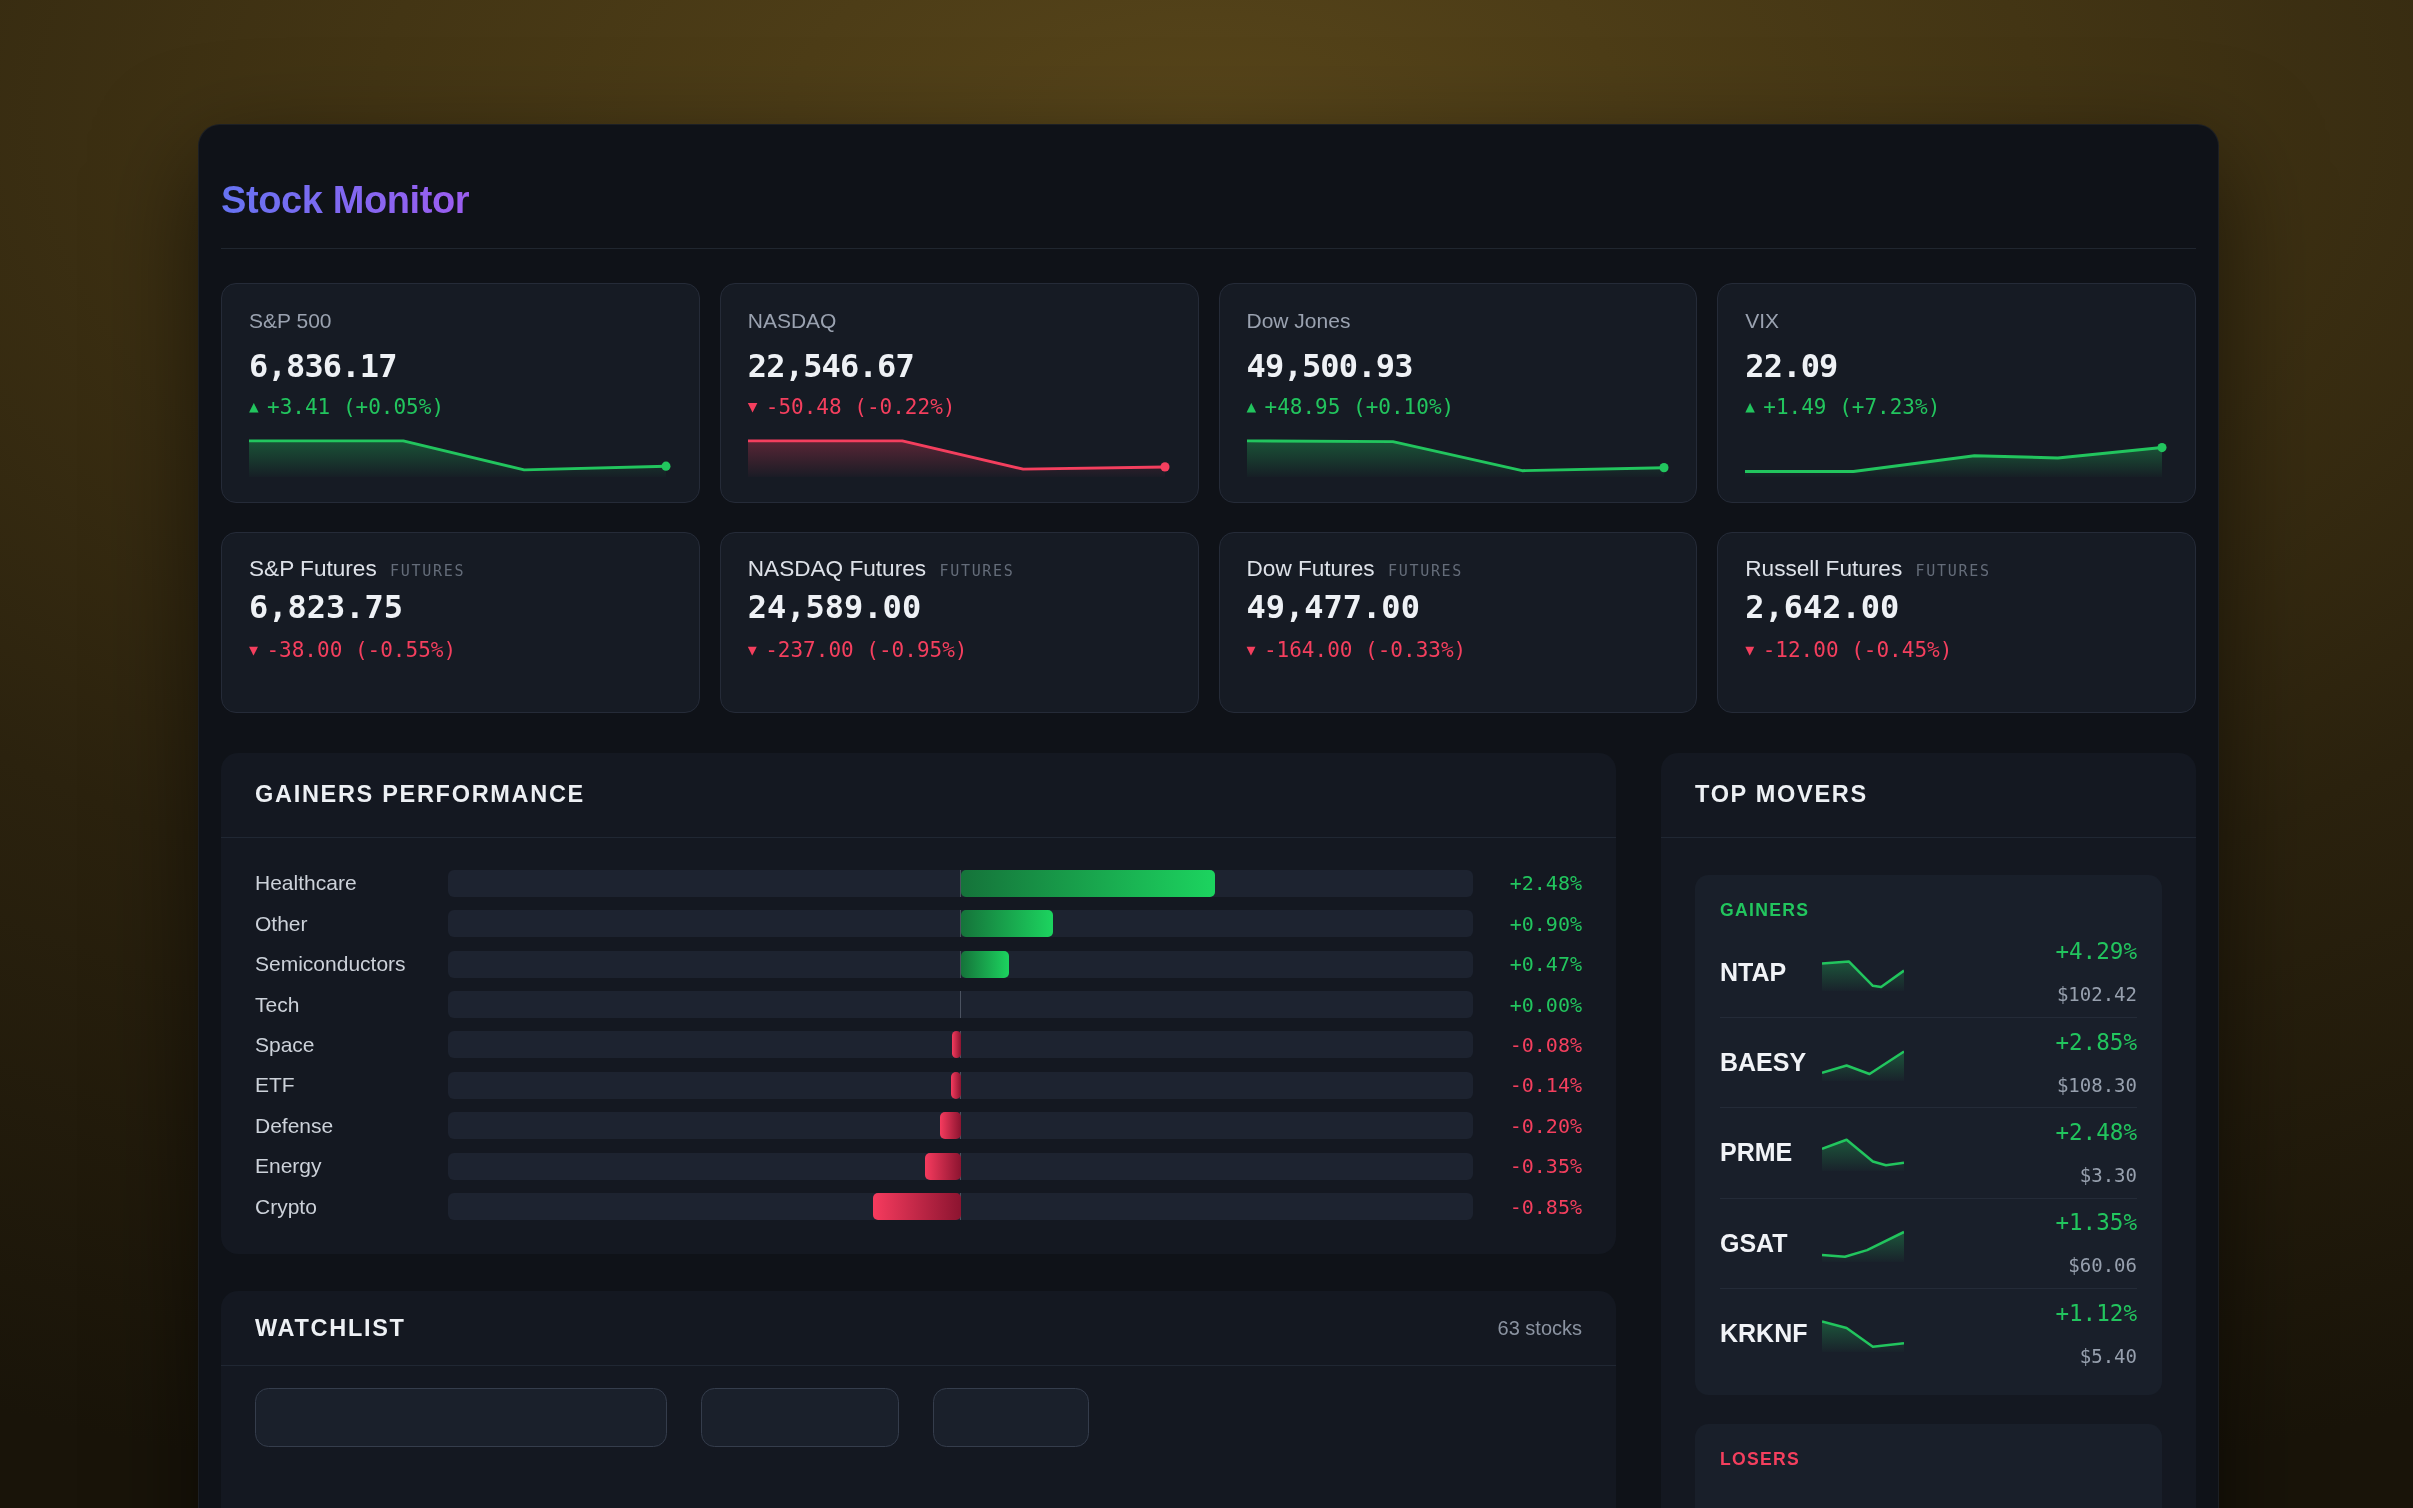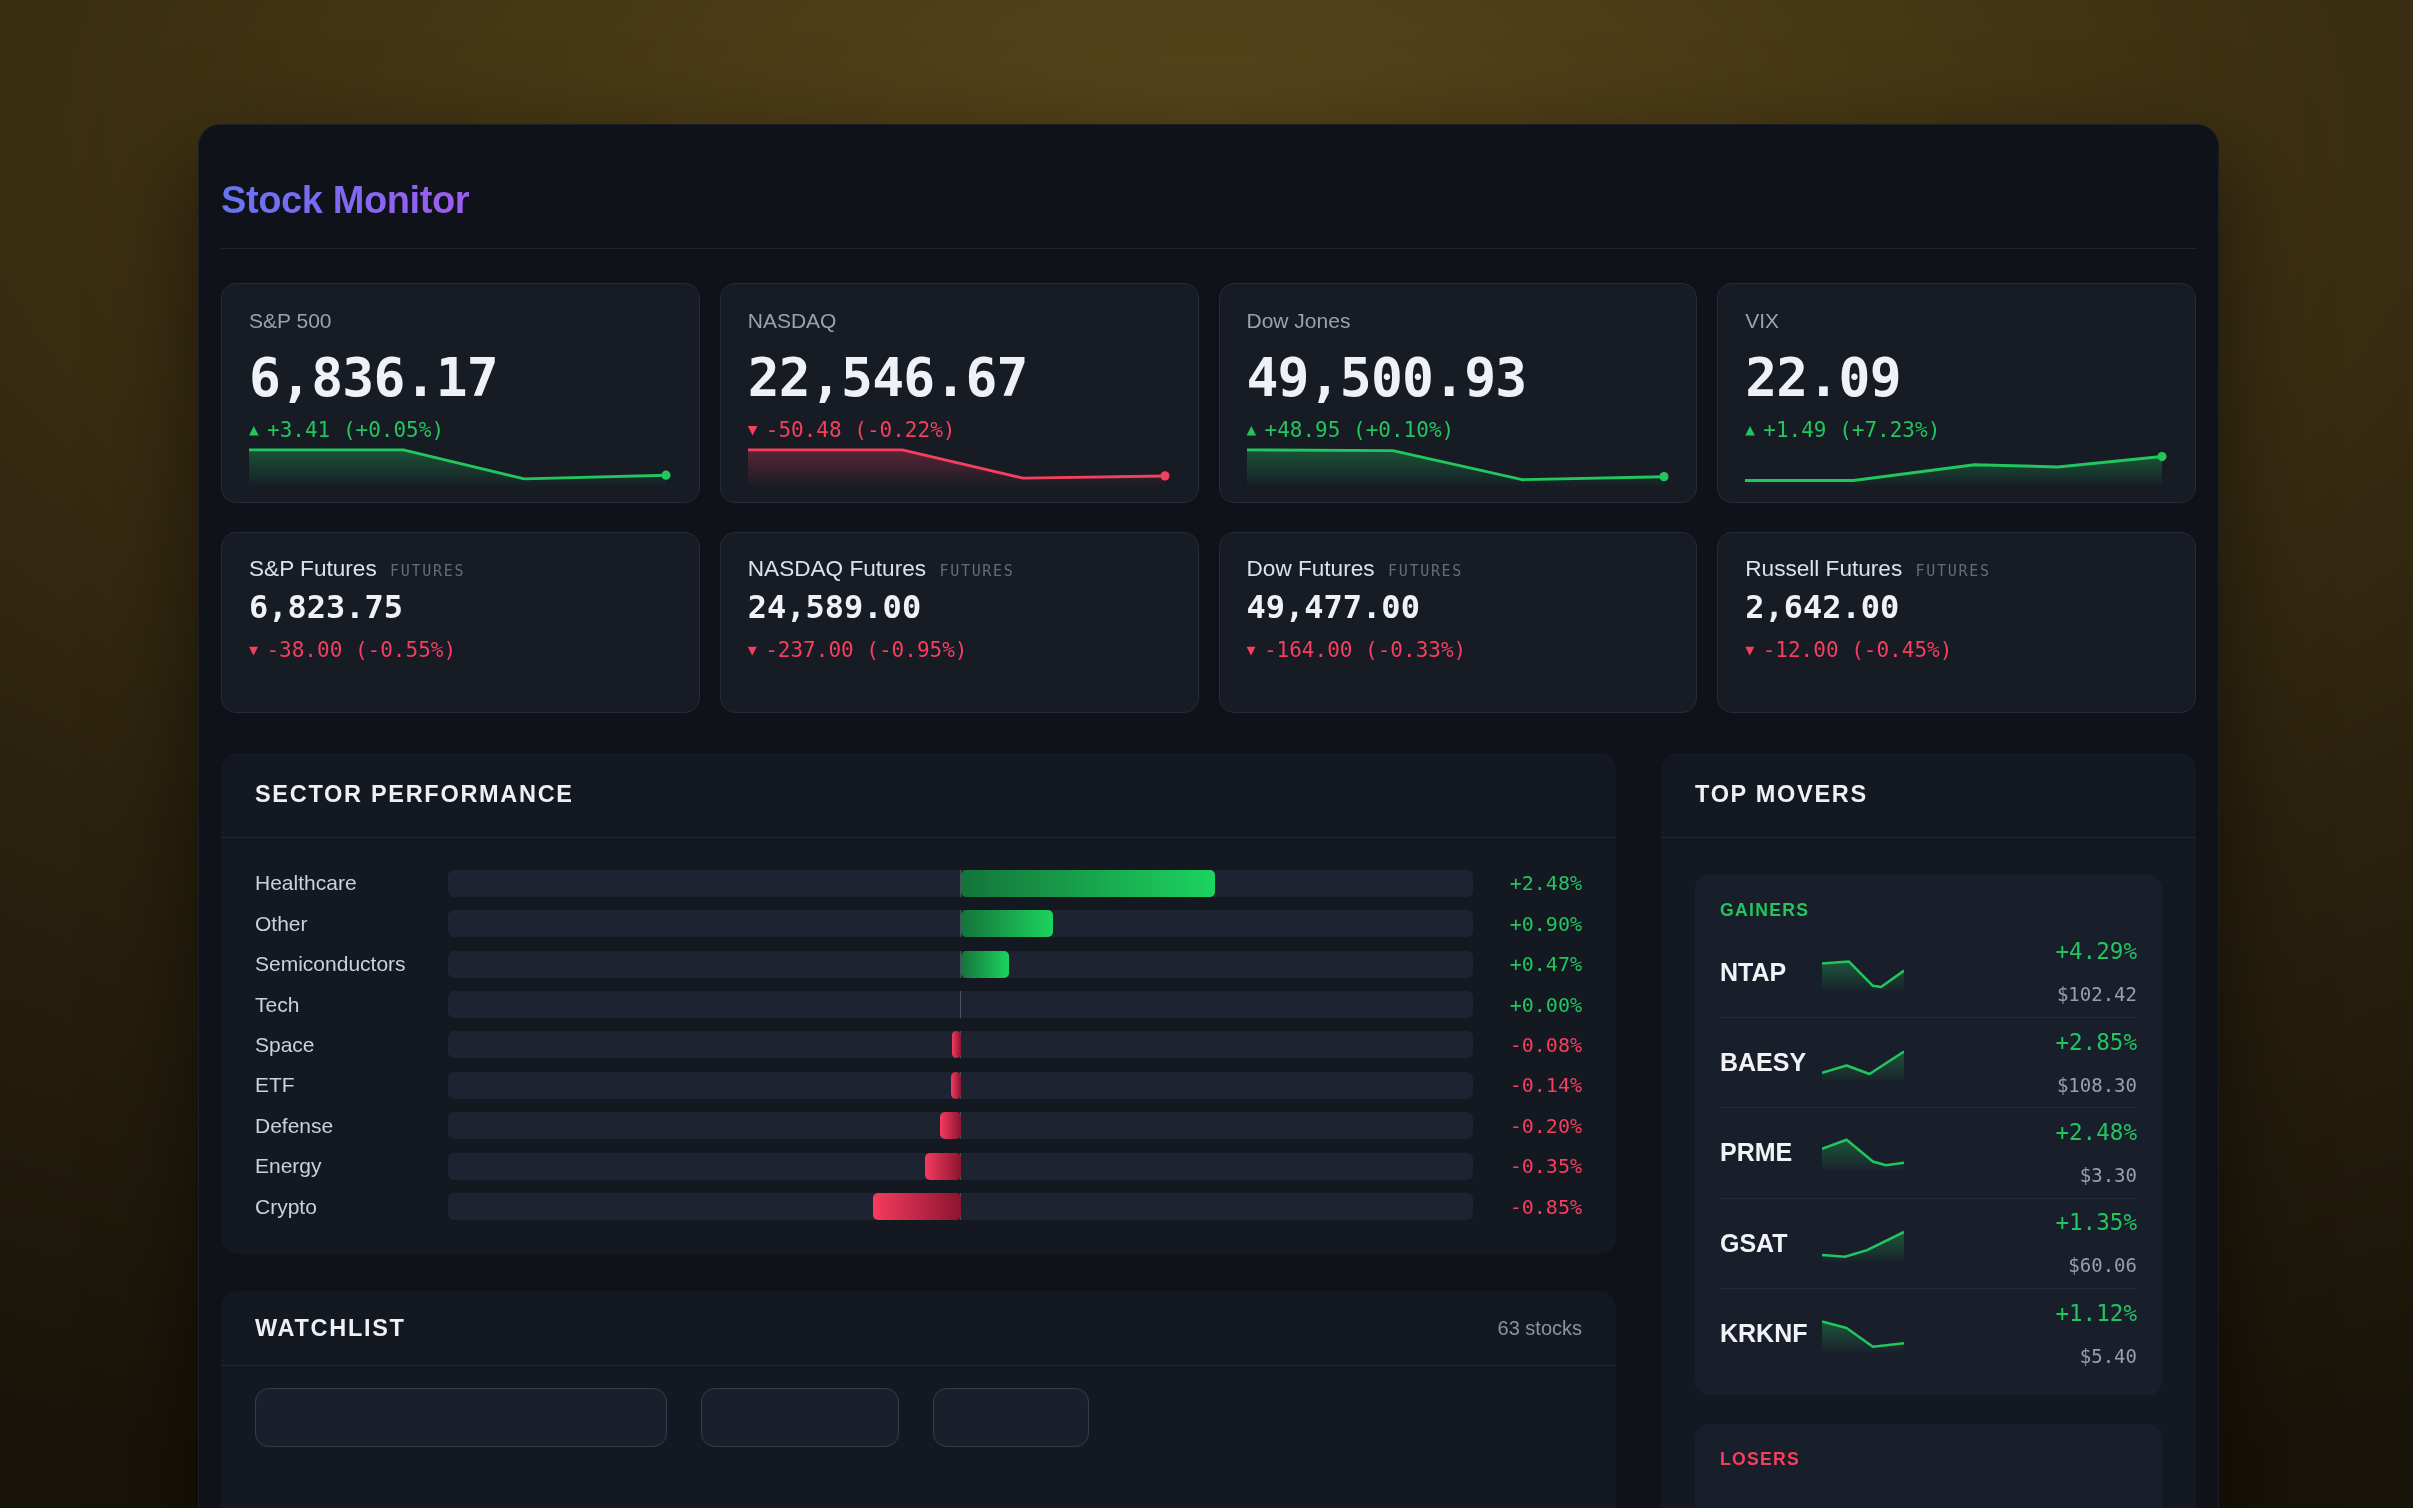--- a/index.html
+++ b/index.html
@@ -42,21 +42,21 @@
 
   
   .grid4{display:grid;grid-template-columns:repeat(4,1fr);gap:20px;}
   .index-grid{margin-top:34px;}
   .card{
     box-sizing:border-box;background:#161b24;border:0.8px solid #252b38;border-radius:15px;
     padding:25px 27px;display:flex;flex-direction:column;
   }
   .index-card{height:220px;}
   .card-label{font-size:21px;color:#9aa2b0;}
-  .card-value{margin-top:13.4px;font-size:53px;font-weight:bold;color:#eef1f5;letter-spacing:-0.8px;}
+  .card-value{margin-top:13.4px;font-size:32px;font-weight:bold;color:#eef1f5;letter-spacing:-0.8px;}
   .card-change{margin-top:10px;font-size:21px;display:flex;align-items:center;gap:8.4px;}
   .card-change .arrow{font-size:16px;}
   .up{color:#22c55e;}
   .down{color:#f43f5e;}
   .spark-wrap{margin-top:auto;height:44px;}
   .spark-wrap svg{width:100%;height:44px;display:block;}
 
   .futures-grid{margin-top:28.5px;}
   .futures-card{height:181px;padding:23.5px 27px;}
   .fut-label-row{display:flex;align-items:baseline;gap:13.4px;}
@@ -242,21 +242,21 @@
         <span>-12.00 (-0.45%)</span>
       </div>
     </div>
   </div>
 
   <div class="main-grid">
     <div>
 
       <div class="panel">
         <div class="panel-header">
-          <div class="panel-title">SECTOR PERFORMANCE</div>
+          <div class="panel-title">GAINERS PERFORMANCE</div>
         </div>
         <div class="sector-body">
           <div class="srow">
             <div class="srow-label">Healthcare</div>
             <div class="track">
                 <div class="zero"></div>
                 <div class="bar bar-up" style="width: 24.8%; left: 50%;"></div>
               </div>
             <div class="srow-value mono up">+2.48%</div>
           </div>

